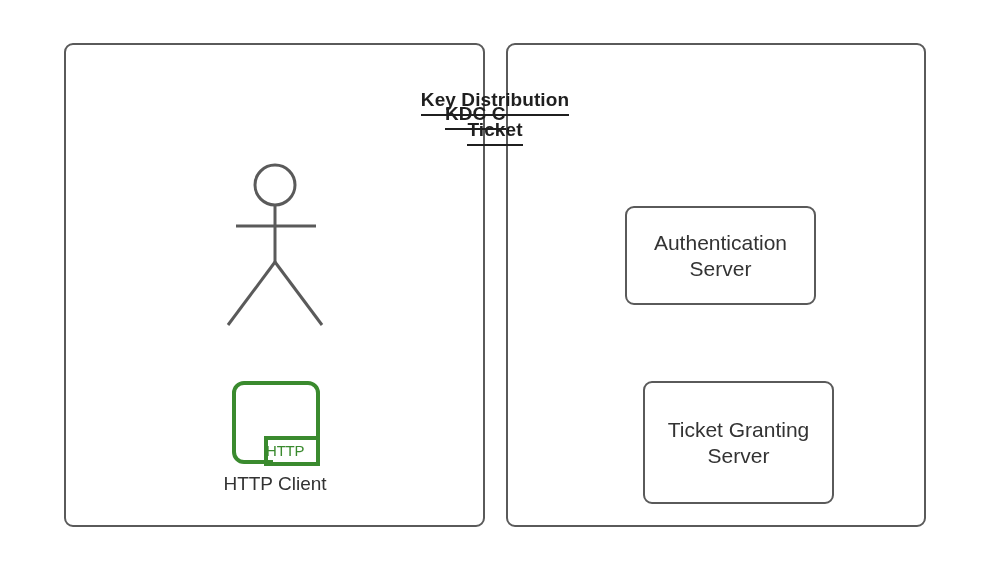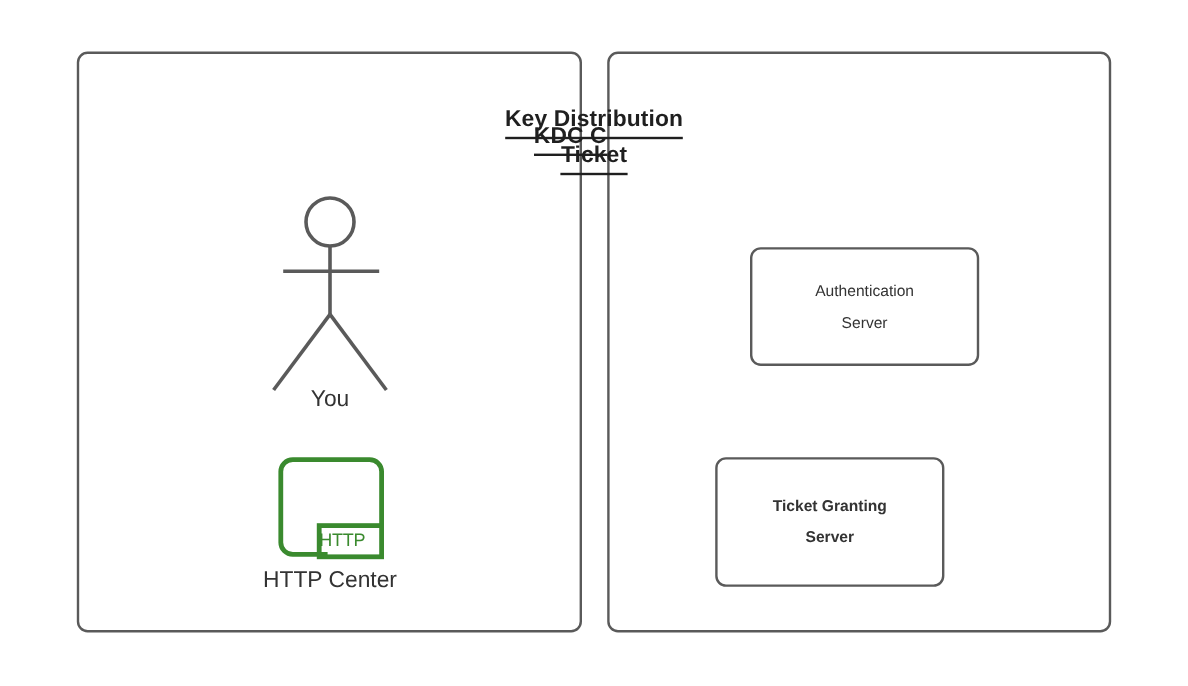--- a/index.html
+++ b/index.html
@@ -109,26 +109,26 @@
     box-sizing: border-box;
     border: 2px solid #5a5a5a;
     border-radius: 9px;
     background: #ffffff;
     display: flex;
     align-items: center;
     justify-content: center;
   }
   .server-box-label {
     text-align: center;
-    font-size: 13px;
+    font-size: 21px;
     color: #333333;
     line-height: 26px;
   }
   #server-auth { left: 625px; top: 206px; width: 191px; height: 99px; }
-  #server-tgs  { left: 596px; top: 381px; width: 191px; height: 108px; font-weight: bold; }
+  #server-tgs  { left: 643px; top: 381px; width: 191px; height: 123px; }
 </style>
 </head>
 <body>
 
 <div id="canvas">
 
   <div class="panel" id="panel-client"></div>
 
   <div class="panel-title" id="title-client">
     <span class="tline">KDC Client</span>
@@ -142,33 +142,32 @@
       <line x1="70" y1="50" x2="70" y2="107"></line>
 
       <line x1="31" y1="71" x2="111" y2="71"></line>
 
       <line x1="70" y1="107" x2="23" y2="170"></line>
 
       <line x1="70" y1="107" x2="117" y2="170"></line>
     </svg>
   </div>
 
-  <div id="you-label">You</div>
 
   <div id="http-icon">
     <svg width="96" height="92" viewBox="0 0 96 92" xmlns="http://www.w3.org/2000/svg" fill="none" stroke="#3a8a2e" stroke-width="4">
 
       <path d="M 45 85 L 16 85 A 10 10 0 0 1 6 75 L 6 16 A 10 10 0 0 1 16 6 L 80 6 A 10 10 0 0 1 90 16 L 90 62" stroke-linecap="butt" stroke-linejoin="round"></path>
 
       <rect x="38" y="61" width="52" height="26" stroke-width="4"></rect>
     </svg>
   </div>
   <div id="http-badge-text">HTTP</div>
 
-  <div id="http-service-label">HTTP Center</div>
+  <div id="http-service-label">HTTP Client</div>
 
   <div class="panel" id="panel-kdc"></div>
 
   <div class="panel-title" id="title-kdc">
     <span class="tline">Key Distribution</span><br>
     <span class="tline">Ticket</span>
   </div>
 
   <div class="server-box" id="server-auth">
     <div class="server-box-label">

